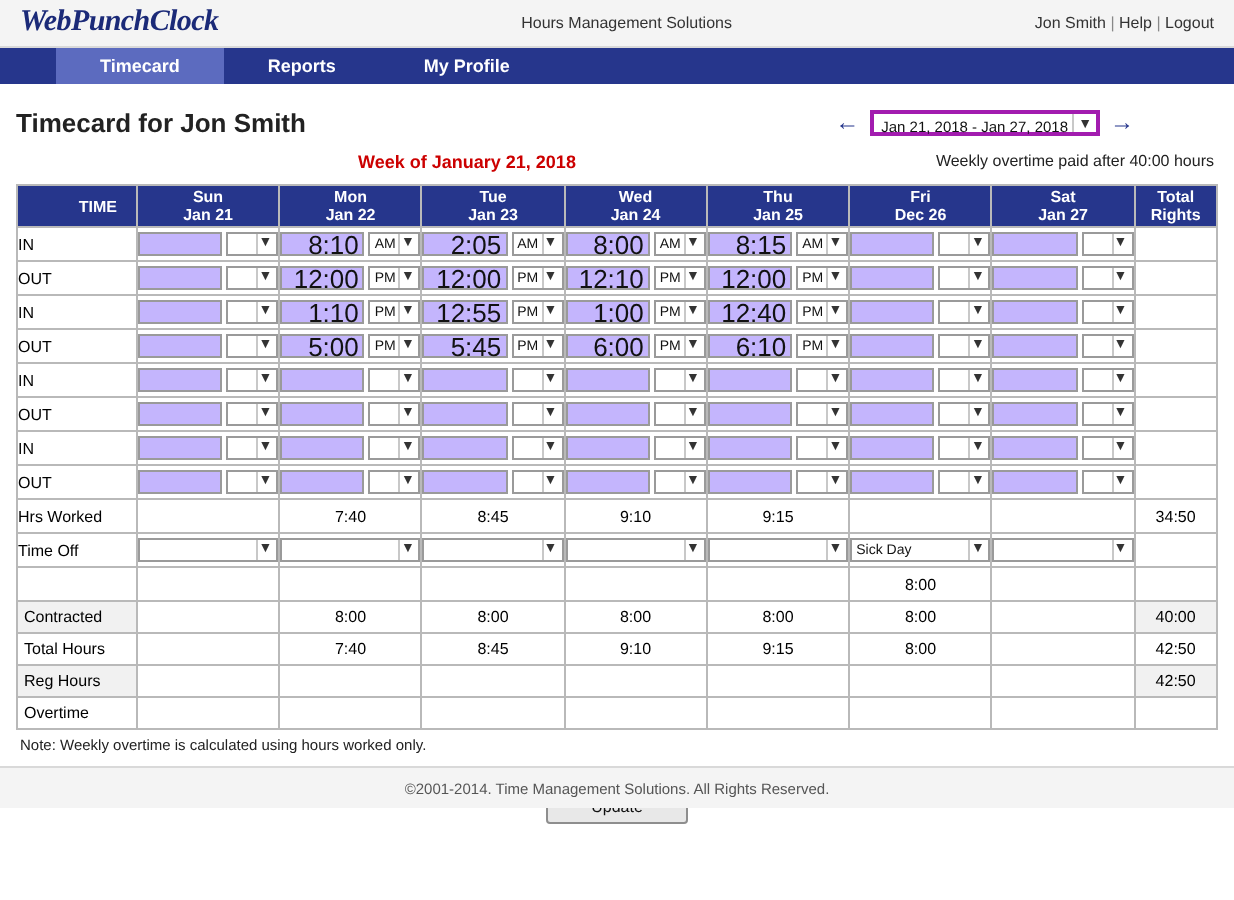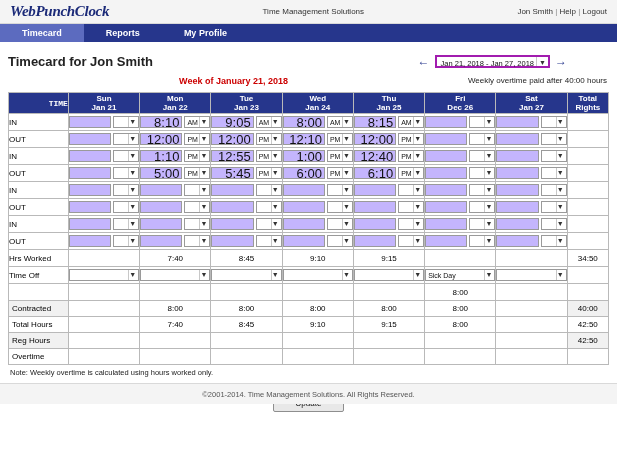--- a/index.html
+++ b/index.html
@@ -54,20 +54,21 @@
   }
   .userlinks span.sep { color: #888; }
   .userlinks a { color: #333; text-decoration: none; }
 
   
   .navbar {
     height: 18px;
     background: #26368c;
     display: flex;
     align-items: stretch;
+    padding-left: 28px;
     box-sizing: border-box;
   }
   .navtab {
     color: #ffffff;
     font-size: 9px;
     font-weight: bold;
     padding: 0 22px;
     display: flex;
     align-items: center;
     cursor: pointer;
@@ -173,23 +174,22 @@
     background: #26368c;
     color: #ffffff;
     font-size: 8px;
     font-weight: bold;
     height: 20px;
     text-align: center;
     line-height: 9px;
     border: 1px solid #26368c;
   }
   thead th.time-col {
-    text-align: right;
+    text-align: center;
     padding-left: 21px;
-    font-family: Liberation Mono, monospace;
   }
   .dayname { display: block; }
   .daydate { display: block; }
 
   td.label {
     padding-left: 3px;
     height: 16px;
     background: #ffffff;
     font-size: 8px;
   }
@@ -302,21 +302,21 @@
     color: #555;
   }
 </style>
 </head>
 <body>
 
 <div class="app">
 
   <div class="topbar">
     <div class="logo">WebPunchClock</div>
-    <div class="tagline">Time Management Solutions</div>
+    <div class="tagline">Hours Management Solutions</div>
     <div class="userlinks">
       <span>Jon Smith</span>
       <span class="sep">|</span>
       <a href="#">Help</a>
       <span class="sep">|</span>
       <a href="#">Logout</a>
     </div>
   </div>
 
   <div class="navbar">
@@ -405,21 +405,21 @@
               </div>
             </td>
           <td class="cell">
               <div class="inputwrap">
                 <div class="txt">8:10</div>
                 <div class="sel ampm"><span>AM</span><span class="divline"></span><span class="caret">▼</span></div>
               </div>
             </td>
           <td class="cell">
               <div class="inputwrap">
-                <div class="txt">9:05</div>
+                <div class="txt">2:05</div>
                 <div class="sel ampm"><span>AM</span><span class="divline"></span><span class="caret">▼</span></div>
               </div>
             </td>
           <td class="cell">
               <div class="inputwrap">
                 <div class="txt">8:00</div>
                 <div class="sel ampm"><span>AM</span><span class="divline"></span><span class="caret">▼</span></div>
               </div>
             </td>
           <td class="cell">

